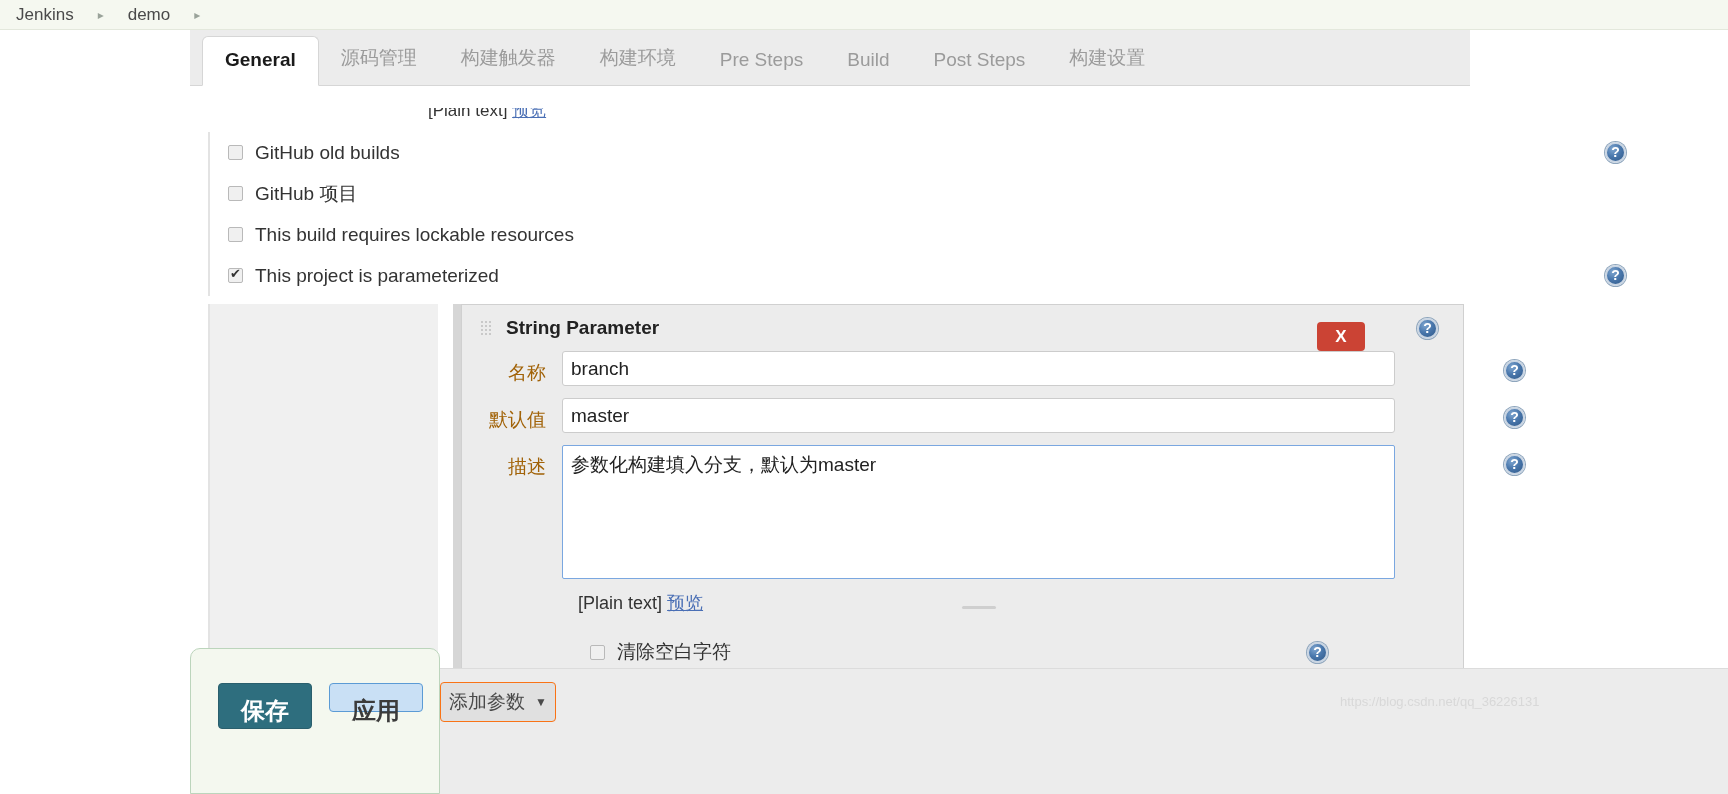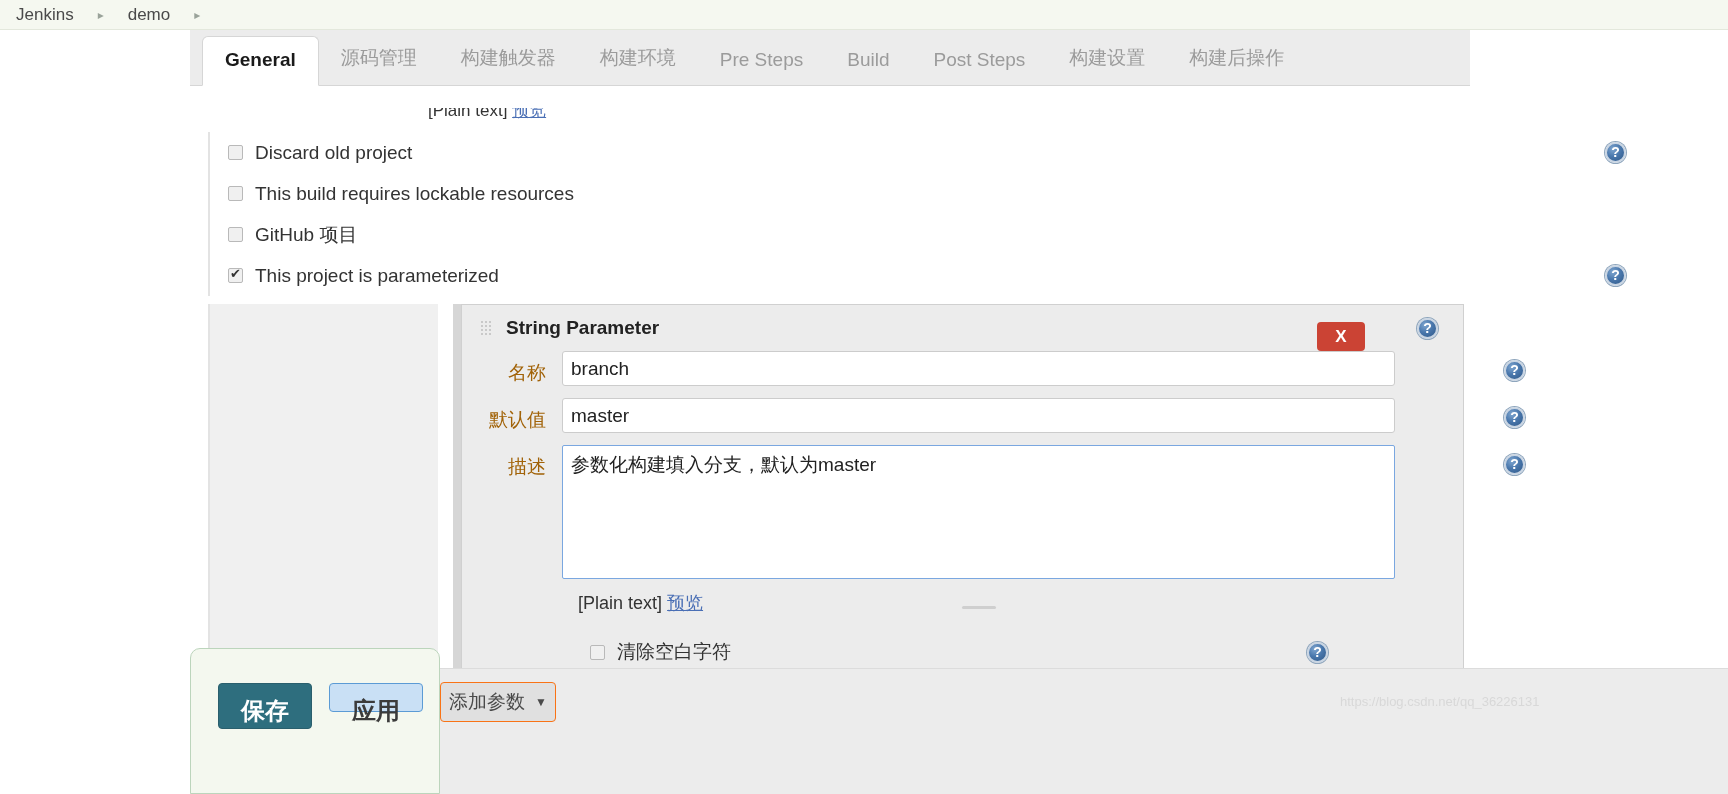--- a/index.html
+++ b/index.html
@@ -337,48 +337,47 @@
 
   <div class="tab-bar">
     <div class="tab active">General</div>
     <div class="tab">源码管理</div>
     <div class="tab">构建触发器</div>
     <div class="tab">构建环境</div>
     <div class="tab">Pre Steps</div>
     <div class="tab">Build</div>
     <div class="tab">Post Steps</div>
     <div class="tab">构建设置</div>
-    <div class="tab">构建后操作</div>
   </div>
 
   <div class="form-body">
 
     <div class="plaintext-row-top">
       <span class="clip">
         <span>[Plain text]</span>
         <span class="link">预览</span>
       </span>
     </div>
 
     <div class="cb-block">
 
       <div class="cb-row">
         <span class="cbx"></span>
-        <span class="cb-label">Discard old project</span>
+        <span class="cb-label">GitHub old builds</span>
         <span class="help-icon" style="position:absolute; left:1395px;">?</span>
+      </div>
+
+      <div class="cb-row">
+        <span class="cbx"></span>
+        <span class="cb-label">GitHub 项目</span>
       </div>
 
       <div class="cb-row">
         <span class="cbx"></span>
         <span class="cb-label">This build requires lockable resources</span>
-      </div>
-
-      <div class="cb-row">
-        <span class="cbx"></span>
-        <span class="cb-label">GitHub 项目</span>
       </div>
 
       <div class="cb-row">
         <span class="cbx checked"></span>
         <span class="cb-label">This project is parameterized</span>
         <span class="help-icon" style="position:absolute; left:1395px;">?</span>
       </div>
     </div>
 
     <div class="param-wrap">

